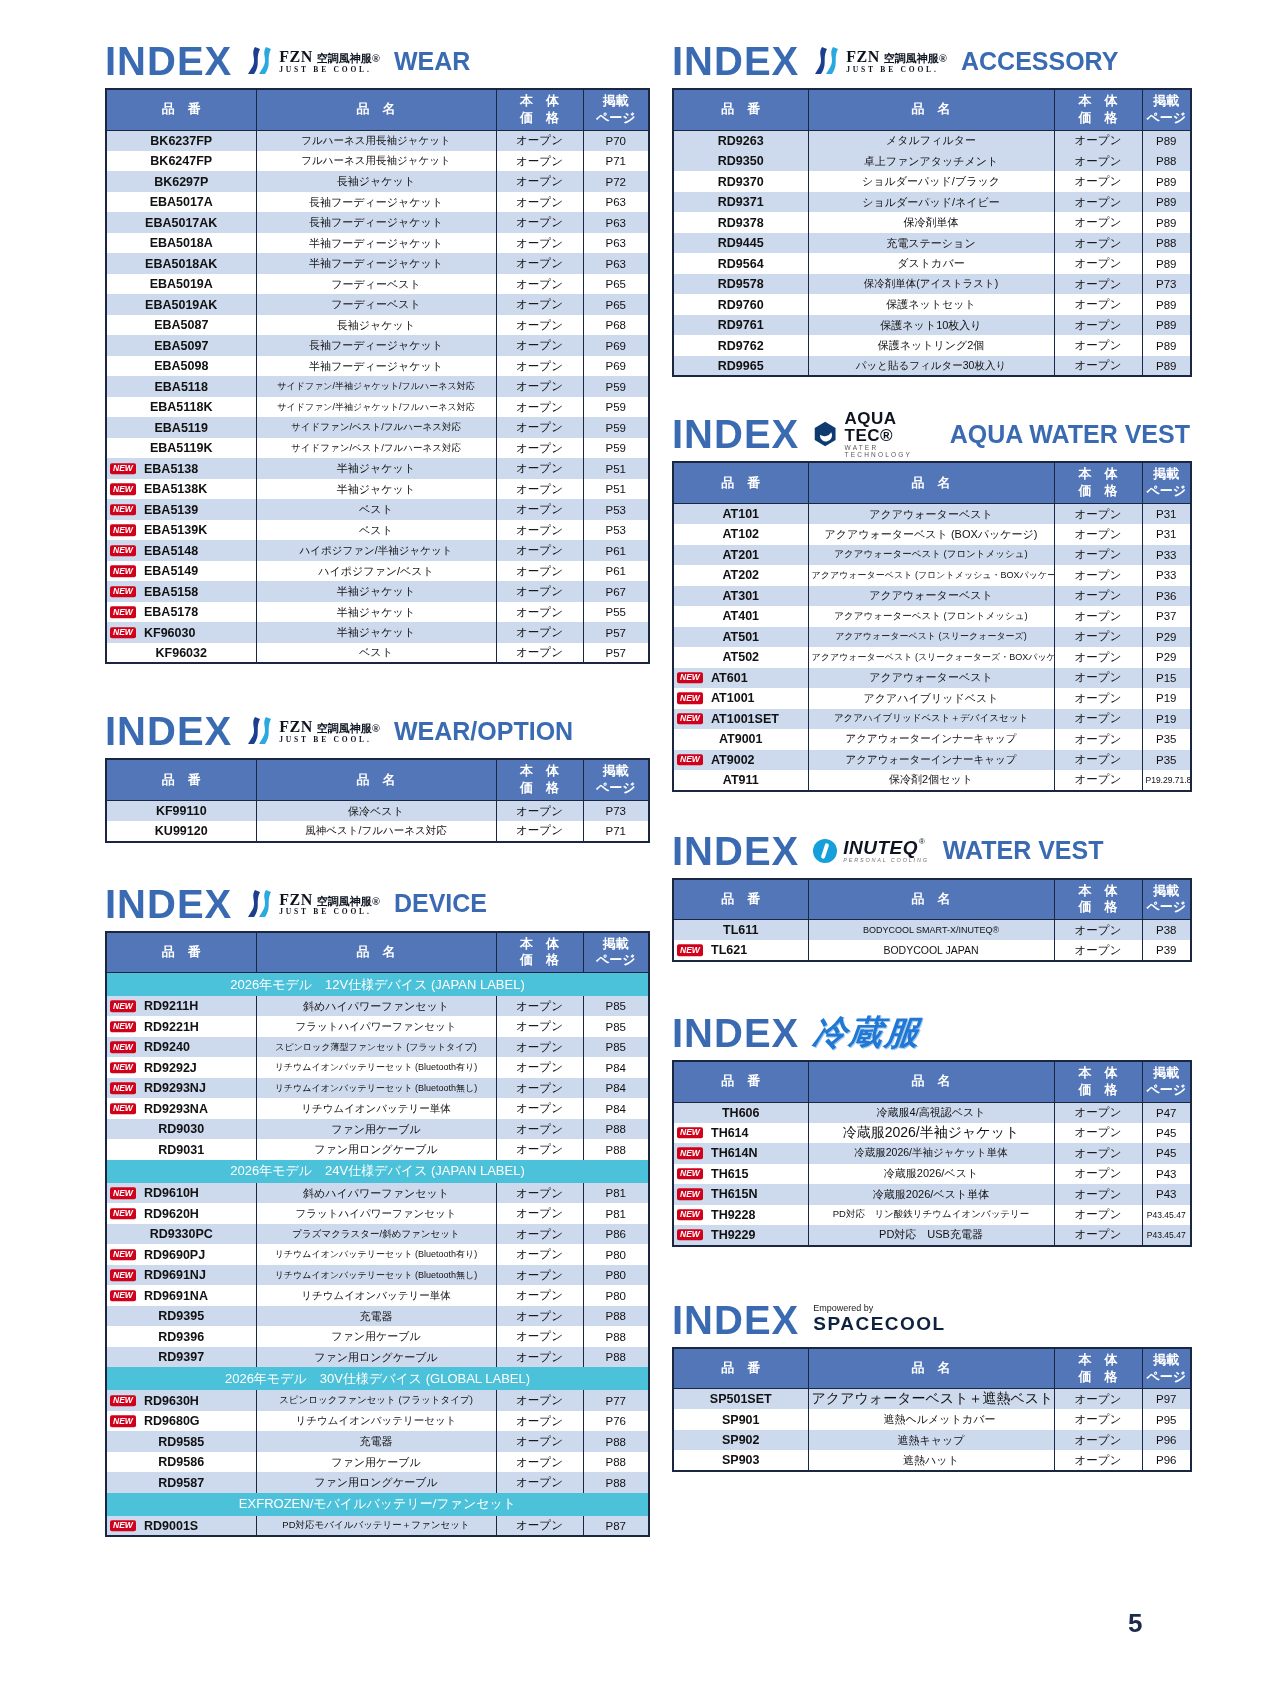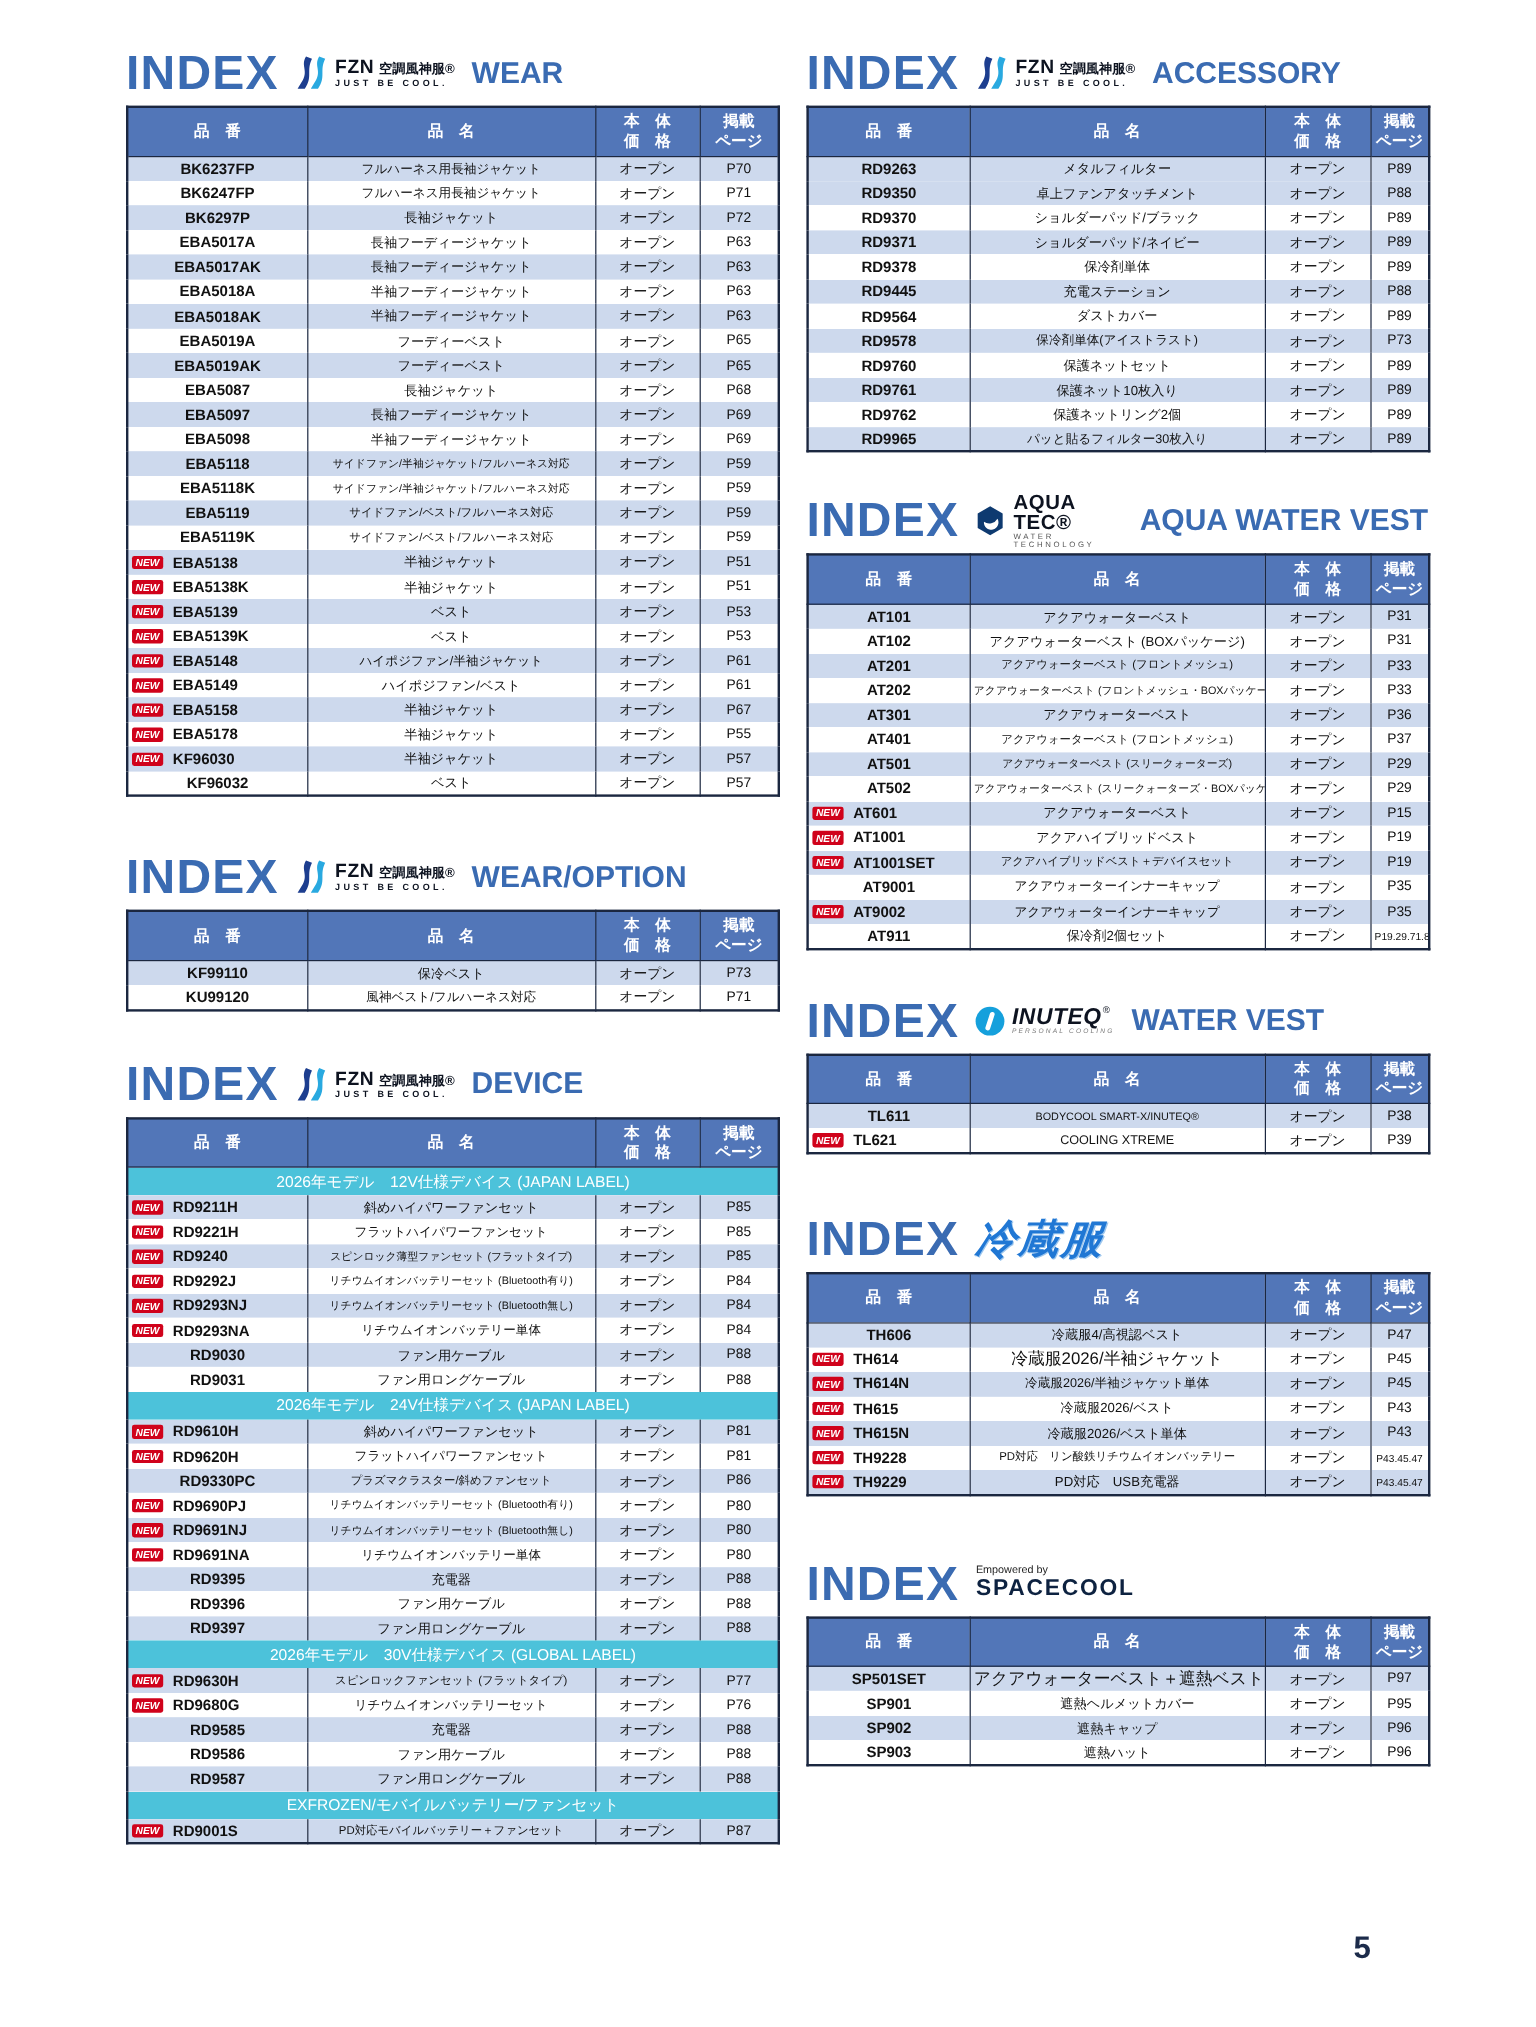--- a/index.html
+++ b/index.html
@@ -13,21 +13,21 @@
        font-family:"Liberation Sans","DejaVu Sans",sans-serif;color:#111;}
   .col{position:absolute;top:40px;}
   #col-left{left:105px;width:543px;}
   #col-right{left:672px;width:518px;}
   section{display:block;}
   .sec-head{display:flex;align-items:center;gap:14px;margin-bottom:6px;height:42px;}
   .index-word{font-size:40px;font-weight:800;color:var(--accent);letter-spacing:1px;line-height:1;}
   .sec-title{font-size:25px;font-weight:700;color:var(--accent);white-space:nowrap;}
   
   .fzn-logo{display:flex;align-items:center;gap:7px;}
-  .fzn-text{display:flex;flex-direction:column;line-height:1.1;}
+  .fzn-text{display:flex;flex-direction:column;line-height:1.1;font-family:Liberation Serif, serif;}
   .fzn-top{display:flex;align-items:baseline;gap:4px;}
   .fzn-name{font-weight:900;font-size:16px;color:#0d1320;letter-spacing:.5px;}
   .fzn-jp{font-size:11px;font-weight:700;color:#0d1320;}
   .fzn-tag{font-size:7.5px;font-weight:700;letter-spacing:2.8px;color:#0d1320;}
   
   .aq-logo{display:flex;align-items:center;gap:7px;}
   .aq-text{display:flex;flex-direction:column;line-height:1.05;}
   .aq-name{font-weight:800;font-size:17px;color:#0d1320;letter-spacing:.5px;}
   .aq-sub{font-size:6.5px;letter-spacing:2.2px;color:#555;}
   
@@ -772,21 +772,21 @@
         </thead>
         <tbody>
           <tr class="alt">
             <td class="c-code"><span>TL611</span></td>
             <td class="c-name" style="font-size: 9px;">BODYCOOL SMART-X/INUTEQ®</td>
             <td class="c-price">オープン</td>
             <td class="c-page">P38</td>
           </tr>
           <tr>
             <td class="c-code has-new"><span class="new-badge">NEW</span><span>TL621</span></td>
-            <td class="c-name" style="font-size: 10.5px;">COOLING XTREME</td>
+            <td class="c-name" style="font-size: 10.5px;">BODYCOOL JAPAN</td>
             <td class="c-price">オープン</td>
             <td class="c-page">P39</td>
           </tr>
         </tbody>
       </table>
   </section>
 
   <section id="sec-reizo">
     <div class="sec-head">
       <span class="index-word">INDEX</span>

